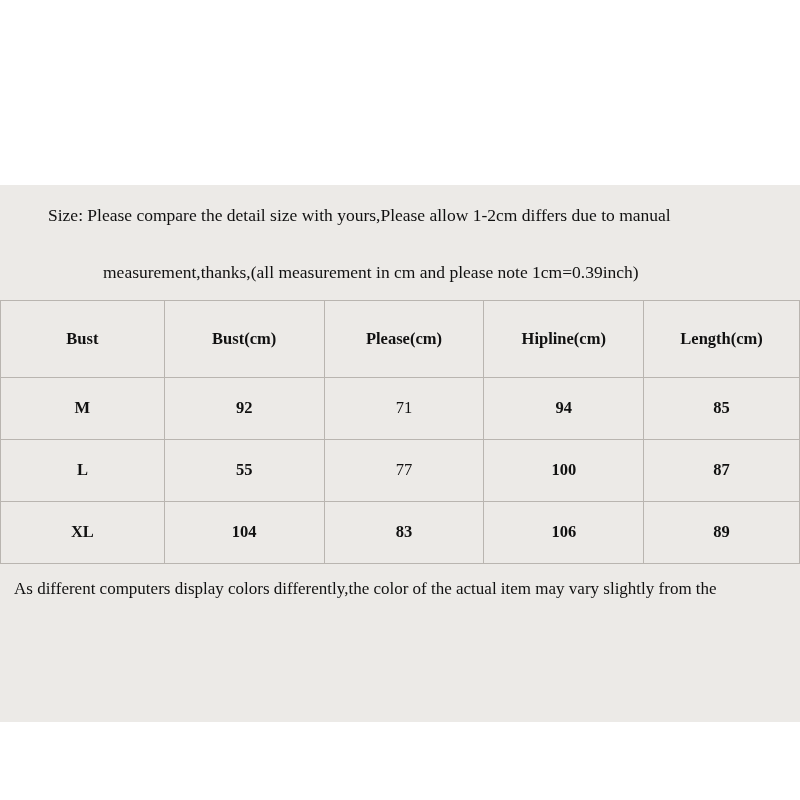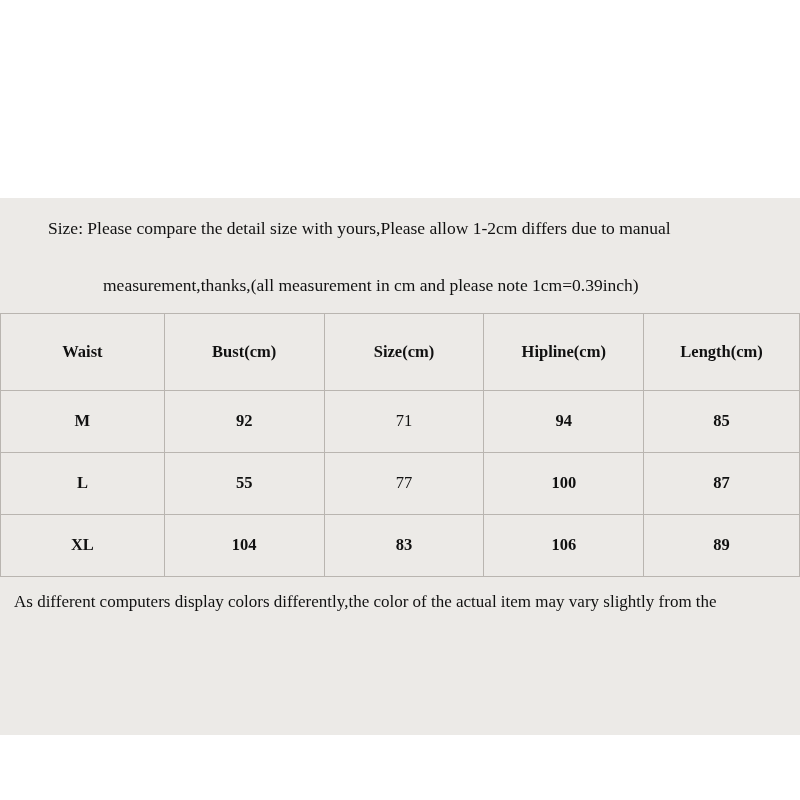--- a/index.html
+++ b/index.html
@@ -9,21 +9,21 @@
   body {
     width: 800px;
     height: 800px;
     background: #ffffff;
     font-family: "Liberation Serif", serif;
     overflow: hidden;
   }
   .sheet {
     position: absolute;
     left: 0;
-    top: 198px;
+    top: 185px;
     width: 800px;
     background: #eceae7;
     color: #111111;
   }
   .note-top {
     padding: 18px 36px 14px 48px;
     font-size: 17.5px;
     line-height: 1.45;
     text-align: left;
   }
@@ -90,23 +90,23 @@
   <table class="size-table">
     <colgroup>
       <col class="c0">
         <col class="c1">
         <col class="c2">
         <col class="c3">
         <col class="c4">
     </colgroup>
     <thead>
       <tr>
-        <th>Waist</th>
+        <th>Bust</th>
         <th>Bust(cm)</th>
-        <th>Size(cm)</th>
+        <th>Please(cm)</th>
         <th>Hipline(cm)</th>
         <th>Length(cm)</th>
       </tr>
     </thead>
     <tbody>
       <tr>
         <td class="size-cell">M</td>
         <td class="num">92</td>
         <td class="num light">71</td>
         <td class="num">94</td>

